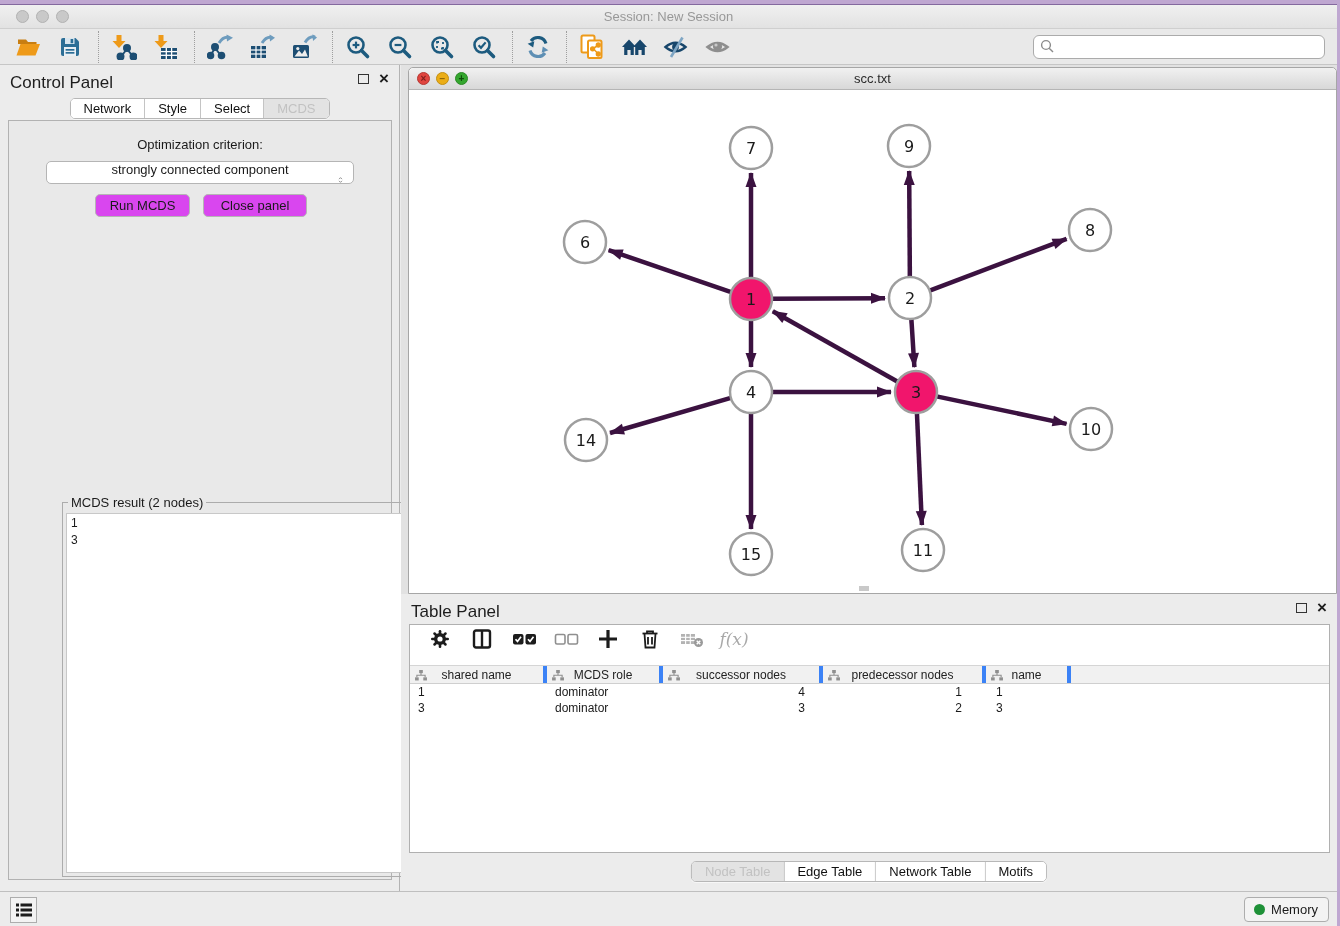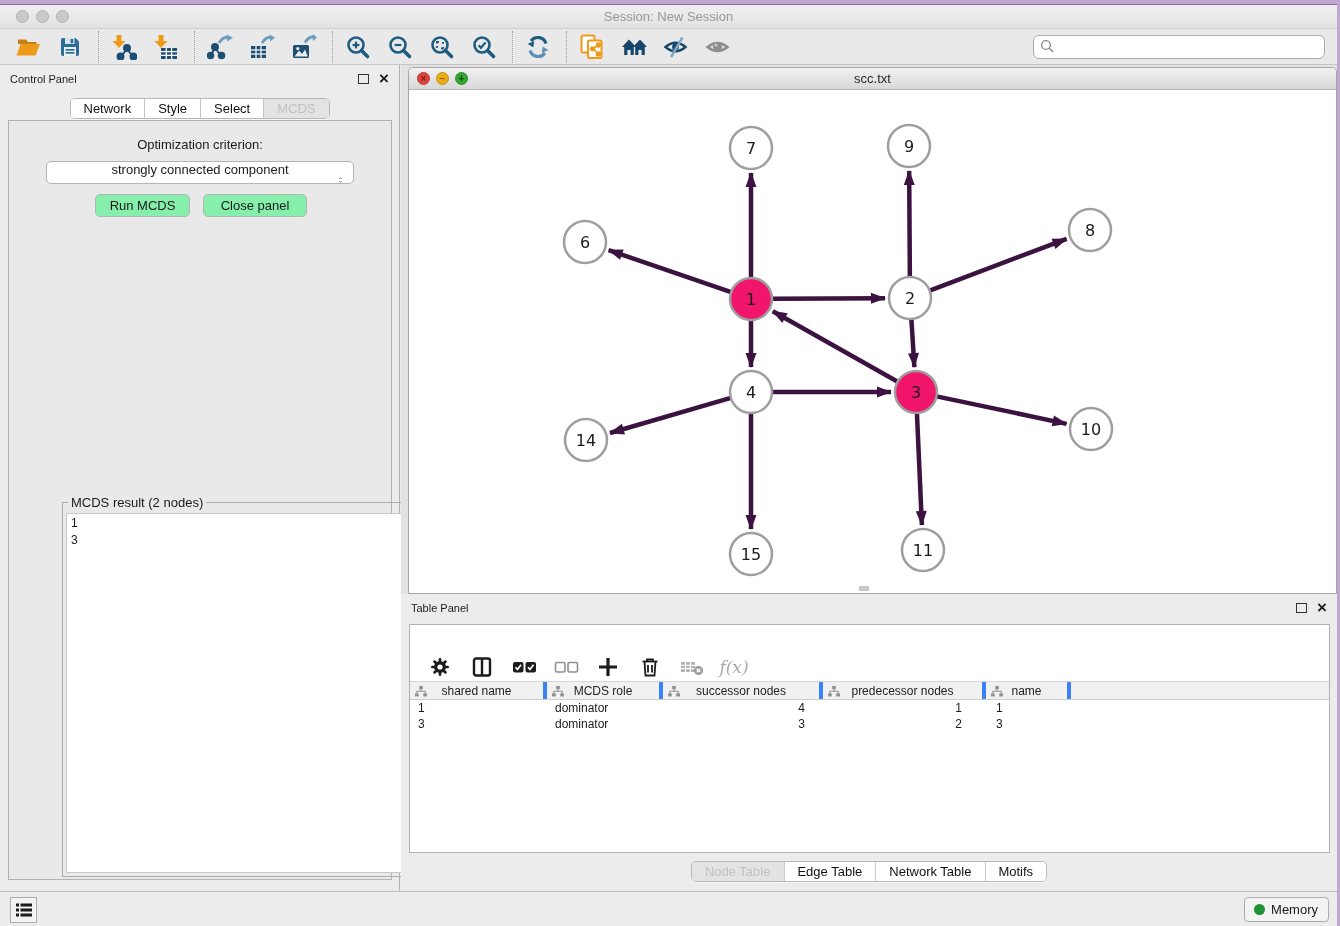--- a/index.html
+++ b/index.html
@@ -20,36 +20,36 @@
   .tbtn { width:32px; height:30px; display:flex; align-items:center; justify-content:center; flex:0 0 auto; margin-right:10px; }
   .tsep { width:1px; height:32px; border-left:1px dotted #9E9E9E; margin:0 9px 0 2px; flex:0 0 auto; }
   .searchbox { margin-left:auto; width:292px; height:24px; background:#fff; border:1px solid #ABABAB; border-radius:6px; display:flex; align-items:center; padding:0 6px; }
   .searchbox input { border:none; outline:none; flex:1; font-size:13px; height:20px; background:transparent; margin-left:4px; }
 
   
   .main { position:absolute; left:0; top:60px; width:1337px; height:826px; }
 
   
   #control-panel { position:absolute; left:0; top:0; width:400px; height:826px; background:#ECECEC; border-right:1px solid #B3B3B3; }
-  .panel-head { position:absolute; left:10px; top:8px; font-size:11px; color:#1d1d1d; }
+  .panel-head { position:absolute; left:10px; top:8px; font-size:17px; color:#1d1d1d; }
   .panel-ctrls { position:absolute; right:10px; top:8px; display:flex; gap:10px; align-items:center; }
   .float-box { width:11px; height:10px; border:1.6px solid #333; display:inline-block; }
   .close-x { font-size:17px; font-weight:bold; color:#1c1c1c; line-height:12px; }
 
   .seg { display:flex; border:1px solid #B7B7B7; border-radius:5px; overflow:hidden; background:#fff; box-shadow:0 1px 0 rgba(255,255,255,.6); }
   .seg .tab { padding:2px 13px; font-size:13px; color:#111; background:#fff; border-right:1px solid #C4C4C4; white-space:nowrap; }
   .seg .tab:last-child { border-right:none; }
   .seg .tab.active { background:#E3E3E3; color:#C2C2C2; }
   #cp-tabs { position:absolute; top:33px; left:50%; transform:translateX(-50%); }
 
   .cp-box { position:absolute; left:8px; top:55px; width:384px; height:760px; background:#E9E9E9; border:1px solid #B2B2B2; }
   .opt-label { position:absolute; left:0; right:0; top:16px; text-align:center; font-size:13px; }
   .selectbox { position:absolute; left:37px; top:40px; width:308px; height:23px; background:#fff; border:1px solid #B5B5B5; border-radius:5px; display:flex; align-items:center; padding:0 8px; font-size:13px;flex-direction:column; }
   .selectbox .chev { margin-left:auto; }
-  .btn { position:absolute; height:23px; background:#86efac; border:1px solid #B5B5B5; border-radius:5px; font-size:13px; text-align:center; line-height:21px; }
+  .btn { position:absolute; height:23px; background:#d946ef; border:1px solid #B5B5B5; border-radius:5px; font-size:13px; text-align:center; line-height:21px; }
   #btn-run { left:86px; top:73px; width:95px; }
   #btn-close { left:194px; top:73px; width:104px; }
 
   fieldset#mcds-result { position:absolute; left:6px; top:374px; width:370px; height:382px; border:1px solid #ACACAC; padding:3px;margin-left:47px; }
   fieldset#mcds-result legend { font-size:13px; padding:0 3px; margin-left:2px; }
   .result-area { position:relative; width:100%; height:100%; background:#fff; border:1px solid #C8C8C8; }
   .result-text { font-size:12px; line-height:17px; padding:1px 4px; white-space:pre; }
   .result-scroll { position:absolute; right:0; top:0; bottom:0; width:9px; background:#F4F4F4; border-left:1px solid #E0E0E0; }
 
   
@@ -62,21 +62,21 @@
   .nwl.r { background:#E0443E; border:1px solid #B53833; color:#7E1F1C; }
   .nwl.y { background:#EBAD16; border:1px solid #C38F12; color:#8A6407; }
   .nwl.g { background:#34A62E; border:1px solid #2B8A26; color:#0E4D0B; }
   .nw-title { position:absolute; left:0; right:0; top:3px; text-align:center; font-size:13px; color:#2a2a2a; }
   .nw-canvas { position:relative; width:927px; height:503px; background:#fff; }
   .nw-thumb { position:absolute; left:450px; bottom:2px; width:10px; height:5px; background:#C9C9C9; }
 
   
   #table-panel { position:absolute; left:0; top:529px; width:936px; height:297px; background:#ECECEC; }
   .tp-box { position:absolute; left:8px; top:30px; width:921px; height:229px; background:#fff; border:1px solid #B0B0B0; }
-  .tp-toolbar { display:flex; align-items:flex-end; height:56px; padding-left:16px; gap:14px; }
+  .tp-toolbar { display:flex; align-items:flex-start; height:40px; padding-left:16px; gap:14px; }
   .tp-ibtn { width:28px; height:28px; display:flex; align-items:center; justify-content:center; }
   .fx { font-family:"DejaVu Serif","Liberation Serif",serif; font-style:italic; font-size:17px; color:#A9A9A9; }
   .tbl-head { display:flex; height:19px; background:#F1F1F1; border-top:1px solid #D5D5D5; border-bottom:1px solid #CFCFCF; }
   .th { position:relative; border-right:4px solid #3b82f6; font-size:12px; color:#222; display:flex; align-items:center; justify-content:center; }
   .th .colicon { position:absolute; left:5px; top:4px; }
   .tr { display:flex; height:16px; }
   .td { font-size:12px; line-height:16px; overflow:hidden; white-space:nowrap; }
   #tp-tabs { position:absolute; left:50%; bottom:9px; transform:translateX(-50%); }
 
   

